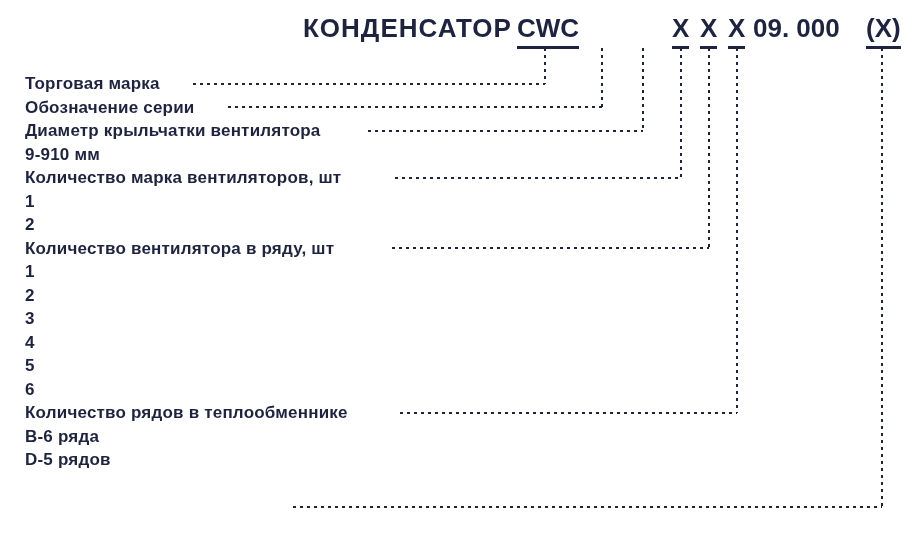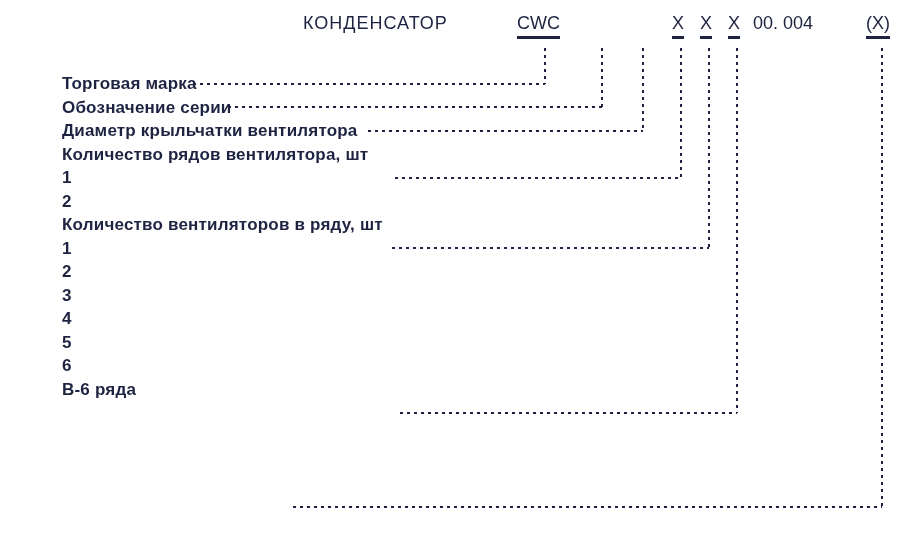--- a/index.html
+++ b/index.html
@@ -12,42 +12,41 @@
     background: #ffffff;
     overflow: hidden;
     color: var(--ink);
   }
   
   .title {
     position: absolute;
     top: 13px; left: 0;
     width: 100%;
     height: 46px;
-    font-weight: normal;
-    font-size: 18px;
+    font-weight: bold;
+    font-size: 26px;
     color: var(--ink);
   }
   .t-part { position: absolute; top: 0; white-space: nowrap; }
   .t-prefix { letter-spacing: 1px; }
   .u { border-bottom: 3px solid var(--ink); padding-bottom: 2px; }
   
   .rows {
     position: absolute;
     top: 72px; left: 25px;
     width: 520px;
   }
   .row {
     height: 23.5px;
     line-height: 23.5px;
     font-size: 17px;
     font-weight: bold;
     letter-spacing: 0.2px;
     color: var(--ink);
     white-space: nowrap;
-    margin-left: 37px;
   }
   
   .hl {
     position: absolute;
     height: 2px;
     background-image: repeating-linear-gradient(to right, var(--ink) 0 3px, transparent 3px 7px);
   }
   .vl {
     position: absolute;
     width: 2px;
@@ -58,39 +57,42 @@
 <body>
 
 <div class="canvas">
 
   <div class="title">
     <span class="t-part t-prefix" style="left:303px">КОНДЕНСАТОР</span>
     <span class="t-part u" style="left:517px">CWC</span>
     <span class="t-part u" style="left:672px">X</span>
     <span class="t-part u" style="left:700px">X</span>
     <span class="t-part u" style="left:728px">X</span>
-    <span class="t-part" style="left:753px">00. 004</span>
+    <span class="t-part" style="left:753px">09. 000</span>
     <span class="t-part u" style="left:866px">(X)</span>
   </div>
 
   <div class="rows">
     <div class="row">Торговая марка</div>
     <div class="row">Обозначение серии</div>
     <div class="row">Диаметр крыльчатки вентилятора</div>
-    <div class="row">Количество рядов вентилятора, шт</div>
+    <div class="row">9-910 мм</div>
+    <div class="row">Количество марка вентиляторов, шт</div>
     <div class="row">1</div>
     <div class="row">2</div>
-    <div class="row">Количество вентиляторов в ряду, шт</div>
+    <div class="row">Количество вентилятора в ряду, шт</div>
     <div class="row">1</div>
     <div class="row">2</div>
     <div class="row">3</div>
     <div class="row">4</div>
     <div class="row">5</div>
     <div class="row">6</div>
+    <div class="row">Количество рядов в теплообменнике</div>
     <div class="row">B-6 ряда</div>
+    <div class="row">D-5 рядов</div>
   </div>
 
   <div class="vl" style="left:544px; top:48px; height:36px"></div>
   <div class="vl" style="left:601px; top:48px; height:59px"></div>
   <div class="vl" style="left:642px; top:48px; height:82px"></div>
   <div class="vl" style="left:680px; top:48px; height:130px"></div>
   <div class="vl" style="left:708px; top:48px; height:200px"></div>
   <div class="vl" style="left:736px; top:48px; height:365px"></div>
   <div class="vl" style="left:881px; top:48px; height:459px"></div>
 

